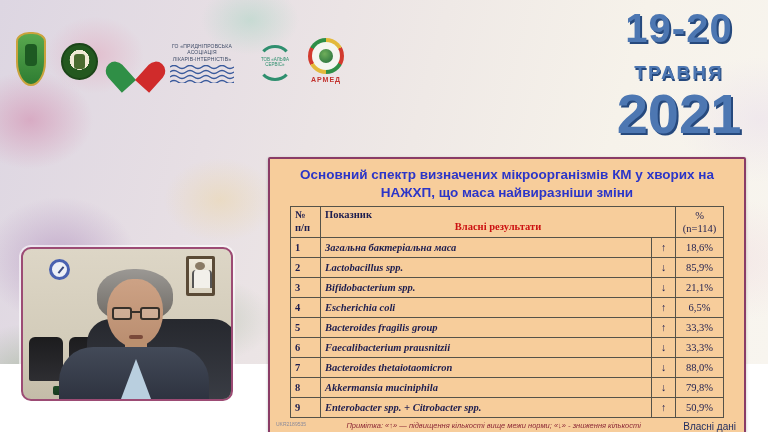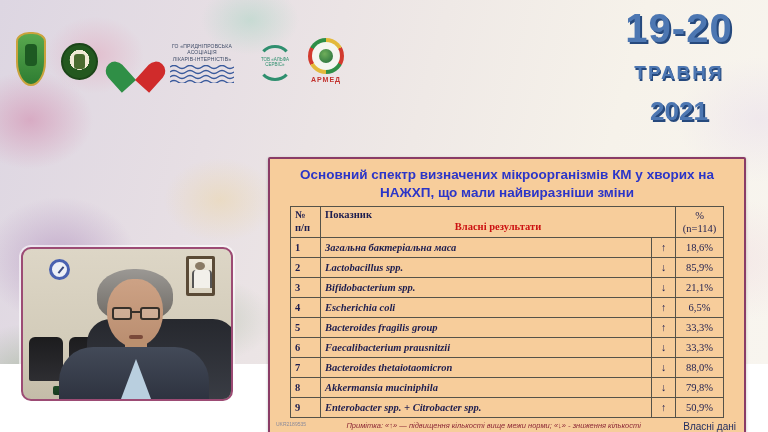--- a/index.html
+++ b/index.html
@@ -19,21 +19,21 @@
       radial-gradient(ellipse 90px 60px at 210px 320px, rgba(168,186,160,.45), transparent 70%),
       radial-gradient(ellipse 70px 50px at 250px 20px, rgba(150,210,185,.4), transparent 70%),
       radial-gradient(ellipse 150px 90px at 720px 260px, rgba(235,205,215,.35), transparent 70%),
       radial-gradient(ellipse 120px 90px at 760px 120px, rgba(228,215,235,.4), transparent 70%);
   }
 
   
   .date-block { position:absolute; top:8px; right:6px; width:166px; text-align:center; color:#4d77b2; line-height:1; }
   .date-days  { font-size:40px; font-weight:bold; letter-spacing:1px; text-shadow:2px 2px 0 #26497d; }
   .date-month { font-size:19px; font-weight:bold; letter-spacing:2px; margin-top:15px; text-shadow:1px 2px 0 #26497d; }
-  .date-year  { font-size:26px; font-weight:bold; margin-top:16px; text-shadow:2px 2px 0 #26497d; }
+  .date-year  { font-size:56px; font-weight:bold; margin-top:4px; text-shadow:2px 2px 0 #26497d; }
 
   
   .logo-shield { position:absolute; left:16px; top:32px; width:30px; height:54px;
     background:linear-gradient(#59a84e,#2e7d32); border:2px solid #caa33c; border-radius:14px 14px 16px 16px / 10px 10px 26px 26px; }
   .logo-shield::after { content:""; position:absolute; left:7px; top:10px; width:12px; height:22px; background:#1d5a22; border-radius:4px; box-shadow:0 26px 0 -8px #d9c25a; }
   .logo-seal { position:absolute; left:61px; top:43px; width:37px; height:37px; border-radius:50%;
     background:radial-gradient(circle at 50% 45%, #f1ead6 0 40%, #23581f 41% 100%); border:2px solid #1c4519; }
   .logo-seal::after { content:""; position:absolute; left:11px; top:9px; width:11px; height:15px; background:#4a6b30; border-radius:3px; }
   .logo-heart { position:absolute; left:116px; top:50px; width:38px; height:36px; }
   .logo-heart::before, .logo-heart::after { content:""; position:absolute; top:0; width:19px; height:30px; border-radius:10px 10px 0 0; }
@@ -171,21 +171,21 @@
         <div class="lens l"></div>
         <div class="lens r"></div>
       </div>
       <div class="mouth"></div>
     </div>
   </div>
 
   <div class="panel">
     <div class="panel-title">
       <div>Основний спектр визначених мікроорганізмів КМ у хворих на</div>
-      <div>НАЖХП, що мали найвиразніши зміни</div>
+      <div>НАЖХП, що маса найвиразніши зміни</div>
     </div>
     <div class="tablewrap">
       <table>
         <thead>
           <tr>
             <th class="h-num">
               <div>№</div>
               <div>п/п</div>
             </th>
             <th class="h-ind" colspan="2">

